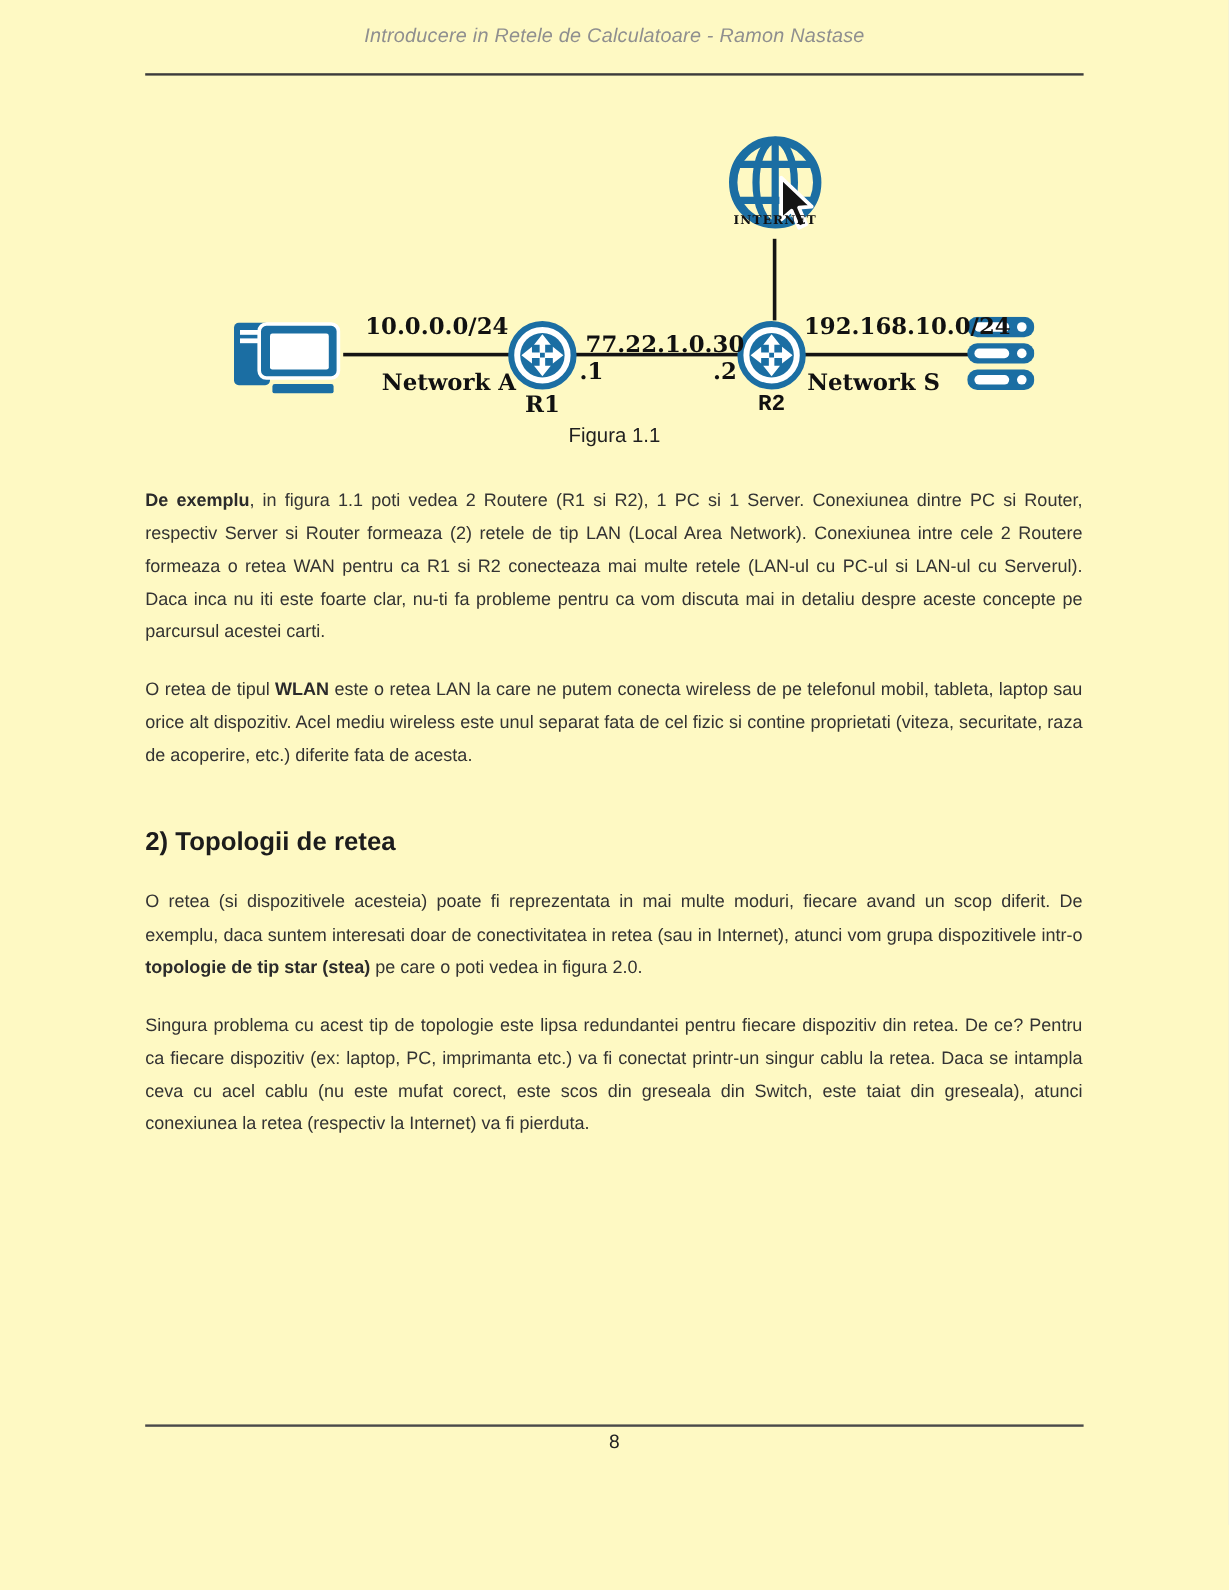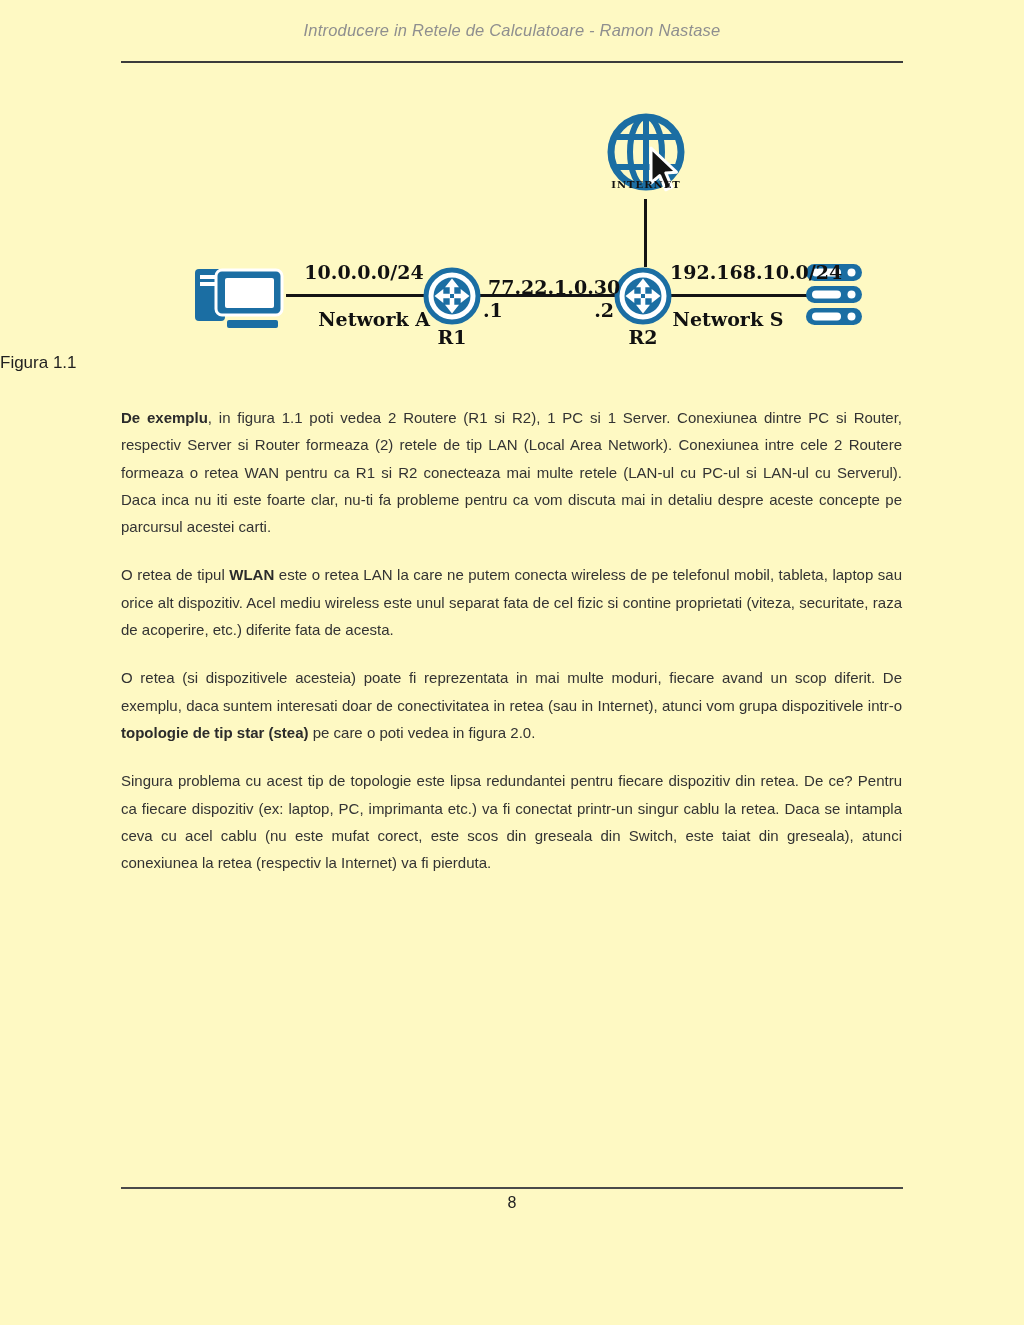--- a/index.html
+++ b/index.html
@@ -18,21 +18,21 @@
   .figure{position:absolute;top:0;left:0;width:1024px;height:395px;}
   .fig-abs{position:absolute;}
   .fig-line{background:#141414;}
   .fig-label{
     position:absolute;font-family:"DejaVu Serif",serif;font-weight:bold;
     font-size:19px;color:#111;text-align:center;line-height:18px;white-space:nowrap;
   }
   .fig-internet{font-size:10px;letter-spacing:1px;}
   .t-left{text-align:left;} .t-right{text-align:right;}
   .fig-caption{
-    position:absolute;top:353px;left:0;width:100%;
+    position:absolute;top:353px;left:0;width:100%;text-align:center;
     font-size:17px;color:#1f1f1f;
   }
   
   .content{position:absolute;top:404px;left:0;right:0;padding:0 122px 0 121px;}
   .content p{
     margin:0 0 21px 0;font-size:15px;line-height:27.3px;
     text-align:justify;color:#333;
   }
   .content p .b{font-weight:bold;color:#2b2b2b;}
   .content h2{
@@ -115,32 +115,33 @@
         <circle cx="45.5" cy="52.5" r="4" fill="#ffffff"></circle>
       </g>
     </svg>
 
     <div class="fig-label" style="left:298px;top:263px;width:132px;">10.0.0.0/24</div>
     <div class="fig-label" style="left:298px;top:310px;width:132px;text-align:right;">Network A</div>
     <div class="fig-label" style="left:488px;top:278px;width:122px;">77.22.1.0.30</div>
     <div class="fig-label t-left" style="left:483px;top:301px;width:26px;">.1</div>
     <div class="fig-label t-right" style="left:588px;top:301px;width:26px;">.2</div>
     <div class="fig-label" style="left:433px;top:328px;width:38px;">R1</div>
-    <div class="fig-label" style="left:624px;top:328px;width:38px;">R2</div>
+    <div class="fig-label" style="left:624px;top:328px;width:38px;font-family:Liberation Mono, monospace;">R2</div>
     <div class="fig-label" style="left:670px;top:263px;width:140px;">192.168.10.0/24</div>
     <div class="fig-label" style="left:664px;top:310px;width:128px;">Network S</div>
 
     <div class="fig-caption">Figura 1.1</div>
   </div>
 
   <div class="content">
     <p><span class="b">De exemplu</span><span>, in figura 1.1 poti vedea 2 Routere (R1 si R2), 1 PC si 1 Server. Conexiunea dintre PC si Router, respectiv Server si Router formeaza (2) retele de tip LAN (Local Area Network). Conexiunea intre cele 2 Routere formeaza o retea WAN pentru ca R1 si R2 conecteaza mai multe retele (LAN-ul cu PC-ul si LAN-ul cu Serverul). Daca inca nu iti este foarte clar, nu-ti fa probleme pentru ca vom discuta mai in detaliu despre aceste concepte pe parcursul acestei carti.</span></p>
 
     <p><span>O retea de tipul </span><span class="b">WLAN</span><span> este o retea LAN la care ne putem conecta wireless de pe telefonul mobil, tableta, laptop sau orice alt dispozitiv. Acel mediu wireless este unul separat fata de cel fizic si contine proprietati (viteza, securitate, raza de acoperire, etc.) diferite fata de acesta.</span></p>
 
+    <h2>2) Topologii de retea</h2>
 
     <p><span>O retea (si dispozitivele acesteia) poate fi reprezentata in mai multe moduri, fiecare avand un scop diferit. De exemplu, daca suntem interesati doar de conectivitatea in retea (sau in Internet), atunci vom grupa dispozitivele intr-o </span><span class="b">topologie de tip star (stea)</span><span> pe care o poti vedea in figura 2.0.</span></p>
 
     <p><span>Singura problema cu acest tip de topologie este lipsa redundantei pentru fiecare dispozitiv din retea. De ce? Pentru ca fiecare dispozitiv (ex: laptop, PC, imprimanta etc.) va fi conectat printr-un singur cablu la retea. Daca se intampla ceva cu acel cablu (nu este mufat corect, este scos din greseala din Switch, este taiat din greseala), atunci conexiunea la retea (respectiv la Internet) va fi pierduta.</span></p>
   </div>
 
   <div class="footer-rule"></div>
   <div class="page-number">8</div>
 
 </div>

